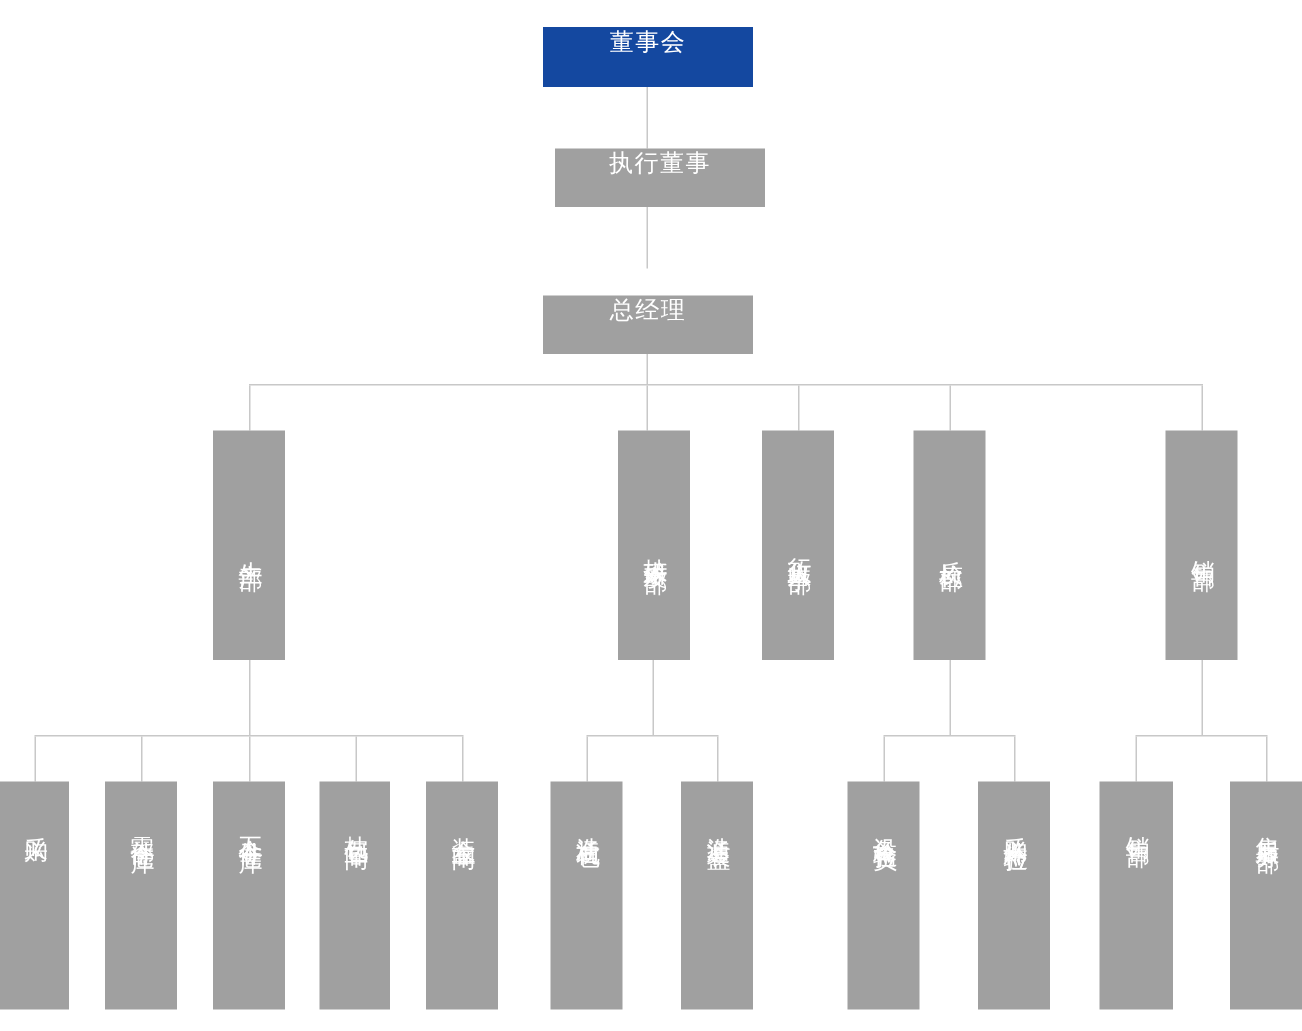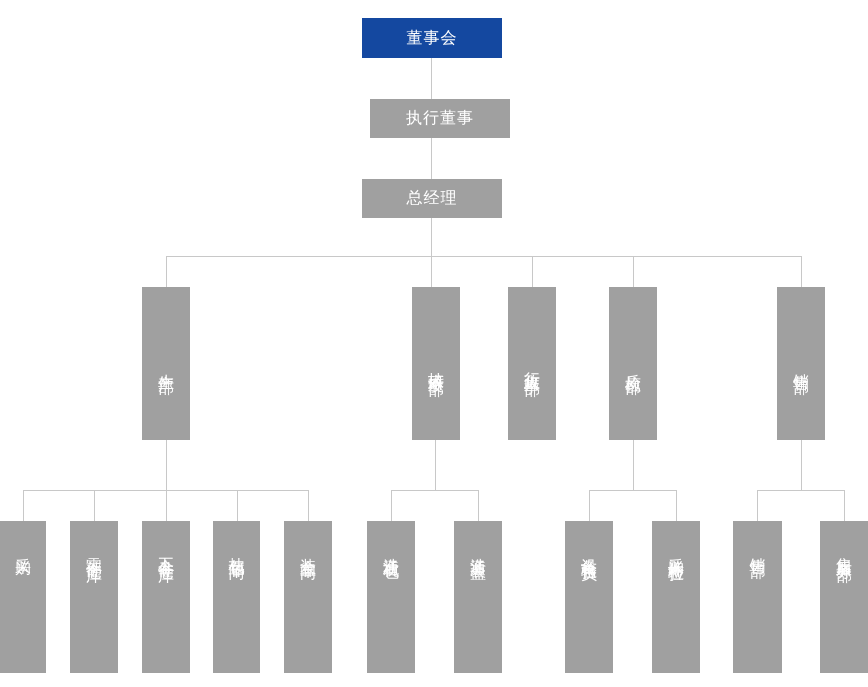--- a/index.html
+++ b/index.html
@@ -17,21 +17,20 @@
   }
   .line {
     position: absolute;
     background: #c8c8c8;
   }
   .node {
     position: absolute;
     background: #a0a0a0;
     color: #ffffff;
     display: flex;
-    align-items: center;
     justify-content: center;
     box-sizing: border-box;
     font-size: 16px;
   }
   .node.root {
     background: #1448a0;
   }
   .hlabel {
     letter-spacing: 1px;
     white-space: nowrap;
@@ -87,21 +86,21 @@
   <div class="line" style="left:757px; top:490px; width:88px; height:1px;"></div>
   <div class="line" style="left:757px; top:491px; width:1px; height:30px;"></div>
   <div class="line" style="left:844px; top:491px; width:1px; height:30px;"></div>
 
   <div class="node root" style="left:362px; top:18px; width:140px; height:40px;">
     <span class="hlabel">董事会</span>
   </div>
   <div class="node" style="left:370px; top:99px; width:140px; height:39px;">
     <span class="hlabel">执行董事</span>
   </div>
-  <div class="node" style="left:362px; top:179px; width:140px; height:39px;">
+  <div class="node" style="left:362px; top:197px; width:140px; height:39px;">
     <span class="hlabel">总经理</span>
   </div>
 
   <div class="node vnode" style="left:142px; top:287px; width:48px; height:153px;">
     <span class="vlabel">生产部</span>
   </div>
   <div class="node vnode" style="left:412px; top:287px; width:48px; height:153px;">
     <span class="vlabel">技术研发部</span>
   </div>
   <div class="node vnode" style="left:508px; top:287px; width:48px; height:153px;">

